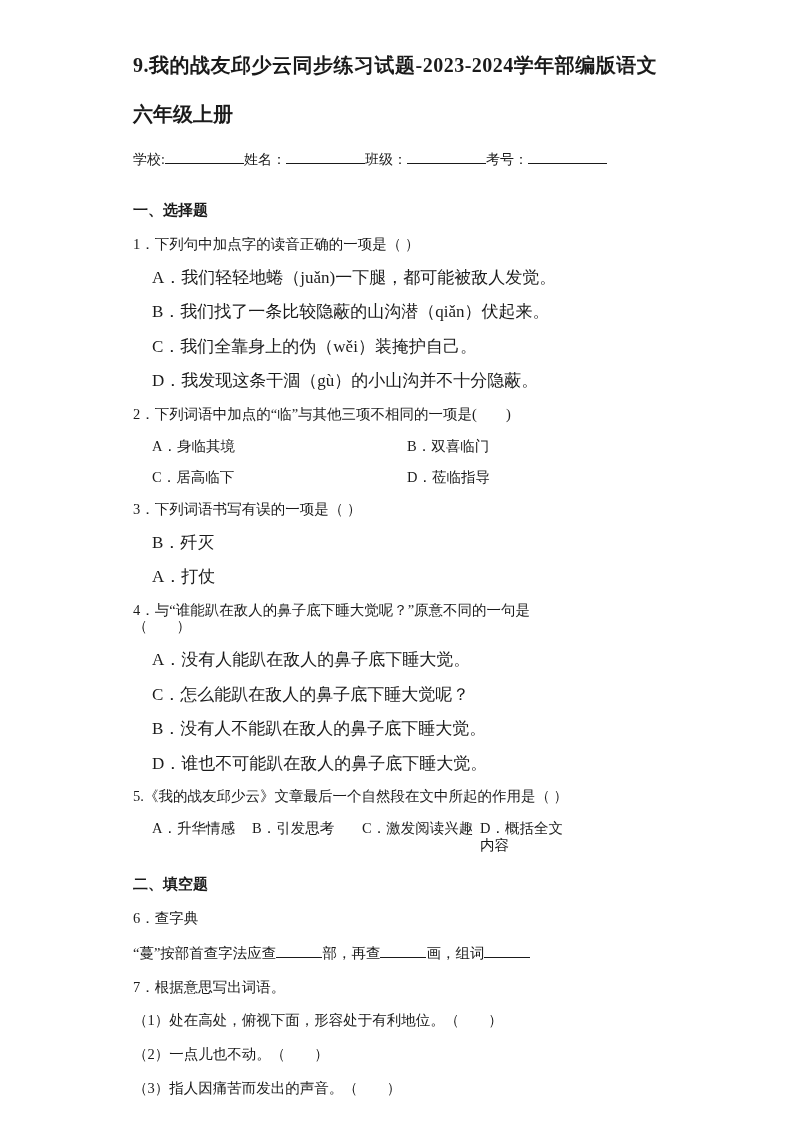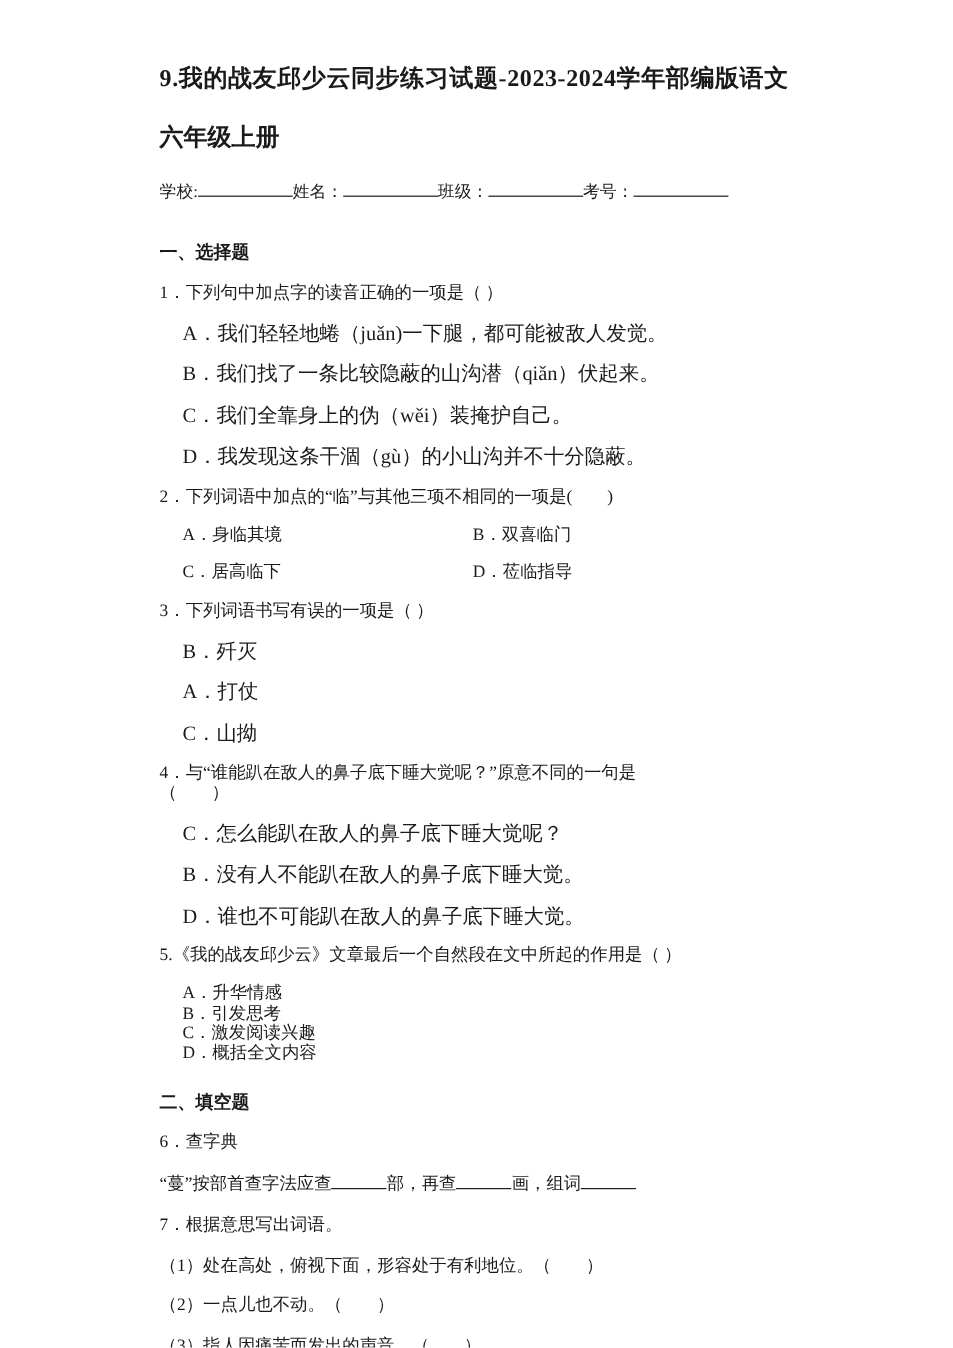--- a/index.html
+++ b/index.html
@@ -14,23 +14,23 @@
   .t1{font-size:20px;font-weight:700;text-align:center;margin:0 0 22px;letter-spacing:.5px;white-space:nowrap;}
   .t2{font-size:20px;font-weight:700;text-align:left;margin:0 0 22px;}
   .info{font-size:14px;text-align:center;margin:0 0 32px;white-space:nowrap;}
   .blank{display:inline-block;border-bottom:1px solid #1a1a1a;height:13px;vertical-align:baseline;}
   .w79{width:79px;}
   .w46{width:46px;}
   h2.sec{font-size:15px;font-weight:700;margin:0 0 16px;}
   h2.sec.mt{margin-top:22px;}
   p.q{font-size:14.5px;line-height:1.15;margin:0 0 15px;}
   p.opt{font-size:17px;line-height:1.15;margin:0 0 15px 19px;}
-  .optrow{display:flex;font-size:14.5px;line-height:1.15;margin:4px 0 15px 19px;}
+  .optrow{display:flex;font-size:14.5px;line-height:1.15;margin:4px 0 15px 19px;gap:13px;}
   .optrow .c1{width:242px;flex:none;}
-  .opt5row{display:flex;font-size:14.5px;line-height:1.15;margin:0 0 15px 19px;flex-direction:column;}
+  .opt5row{display:flex;font-size:14.5px;line-height:1.15;margin:0 0 15px 19px;}
   .opt5row .o5a{width:100px;flex:none;}
   .opt5row .o5b{width:110px;flex:none;}
   .opt5row .o5c{width:118px;flex:none;}
   p.fill{font-size:14.5px;line-height:1.15;margin:0 0 17px;}
 </style>
 </head>
 <body>
 
 <div class="page">
 
@@ -53,23 +53,23 @@
     <span>B．双喜临门</span>
   </div>
   <div class="optrow">
     <span class="c1">C．居高临下</span>
     <span>D．莅临指导</span>
   </div>
 
   <p class="q">3．下列词语书写有误的一项是（ ）</p>
   <p class="opt">B．歼灭</p>
   <p class="opt">A．打仗</p>
-  <p class="opt">C．山拗</p>
 
   <p class="q">4．与“谁能趴在敌人的鼻子底下睡大觉呢？”原意不同的一句是（　　）</p>
+  <p class="opt">A．没有人能趴在敌人的鼻子底下睡大觉。</p>
   <p class="opt">C．怎么能趴在敌人的鼻子底下睡大觉呢？</p>
   <p class="opt">B．没有人不能趴在敌人的鼻子底下睡大觉。</p>
   <p class="opt">D．谁也不可能趴在敌人的鼻子底下睡大觉。</p>
 
   <p class="q">5.《我的战友邱少云》文章最后一个自然段在文中所起的作用是（ ）</p>
   <div class="opt5row">
     <span class="o5a">A．升华情感</span>
     <span class="o5b">B．引发思考</span>
     <span class="o5c">C．激发阅读兴趣</span>
     <span>D．概括全文内容</span>

